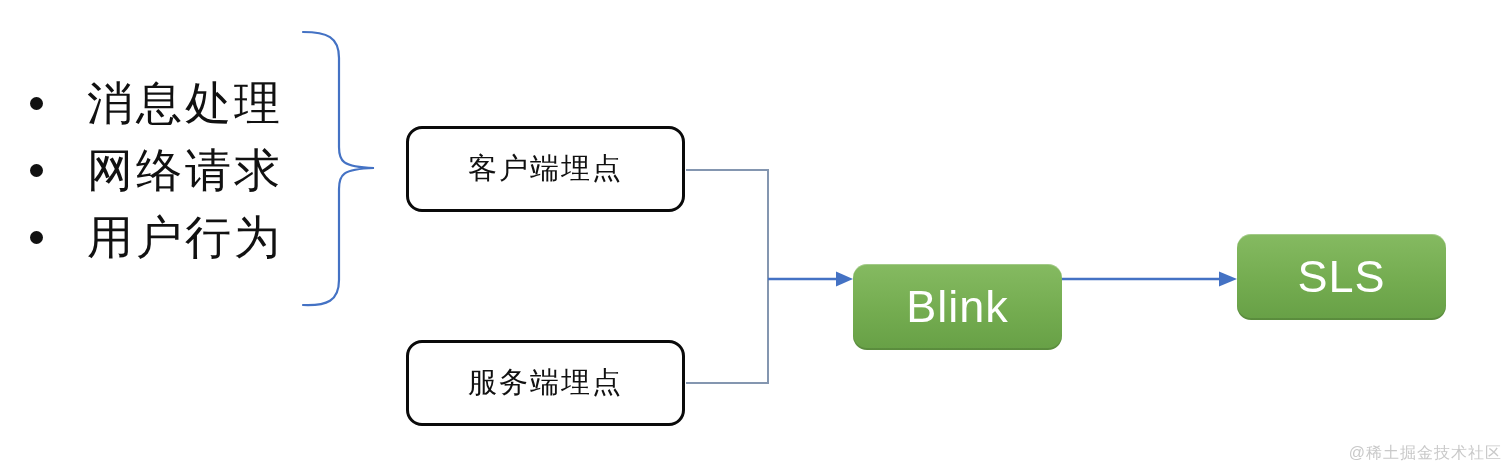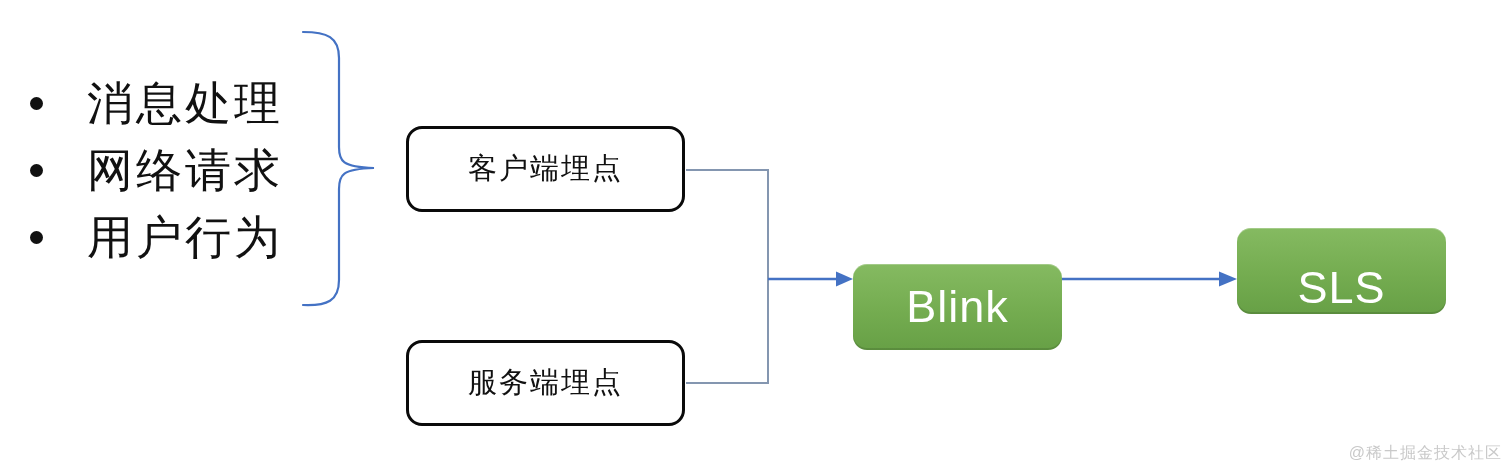--- a/index.html
+++ b/index.html
@@ -38,21 +38,21 @@
 
   
   .node {
     position: absolute; width: 209px; height: 86px; border-radius: 14px;
     background: linear-gradient(180deg, #85ba61 0%, #74ac50 55%, #67a046 100%);
     box-shadow: inset 0 -2px 0 rgba(0,0,0,0.12), inset 0 1px 0 rgba(255,255,255,0.25);
     display: flex; align-items: center; justify-content: center;
     color: #ffffff; font-size: 45px; font-weight: 400; letter-spacing: 1px;
   }
   .node.blink { left: 853px; top: 235px; margin-top: 29px; }
-  .node.sls  { left: 1237px; top: 228px; align-items: flex-end; }
+  .node.sls  { left: 1237px; top: 234px; }
 
   
   .watermark {
     position: absolute; right: 10px; bottom: 10px;
     font-size: 16px; color: #c9c9c9; letter-spacing: 1px;
   }
 </style>
 </head>
 <body>
 

